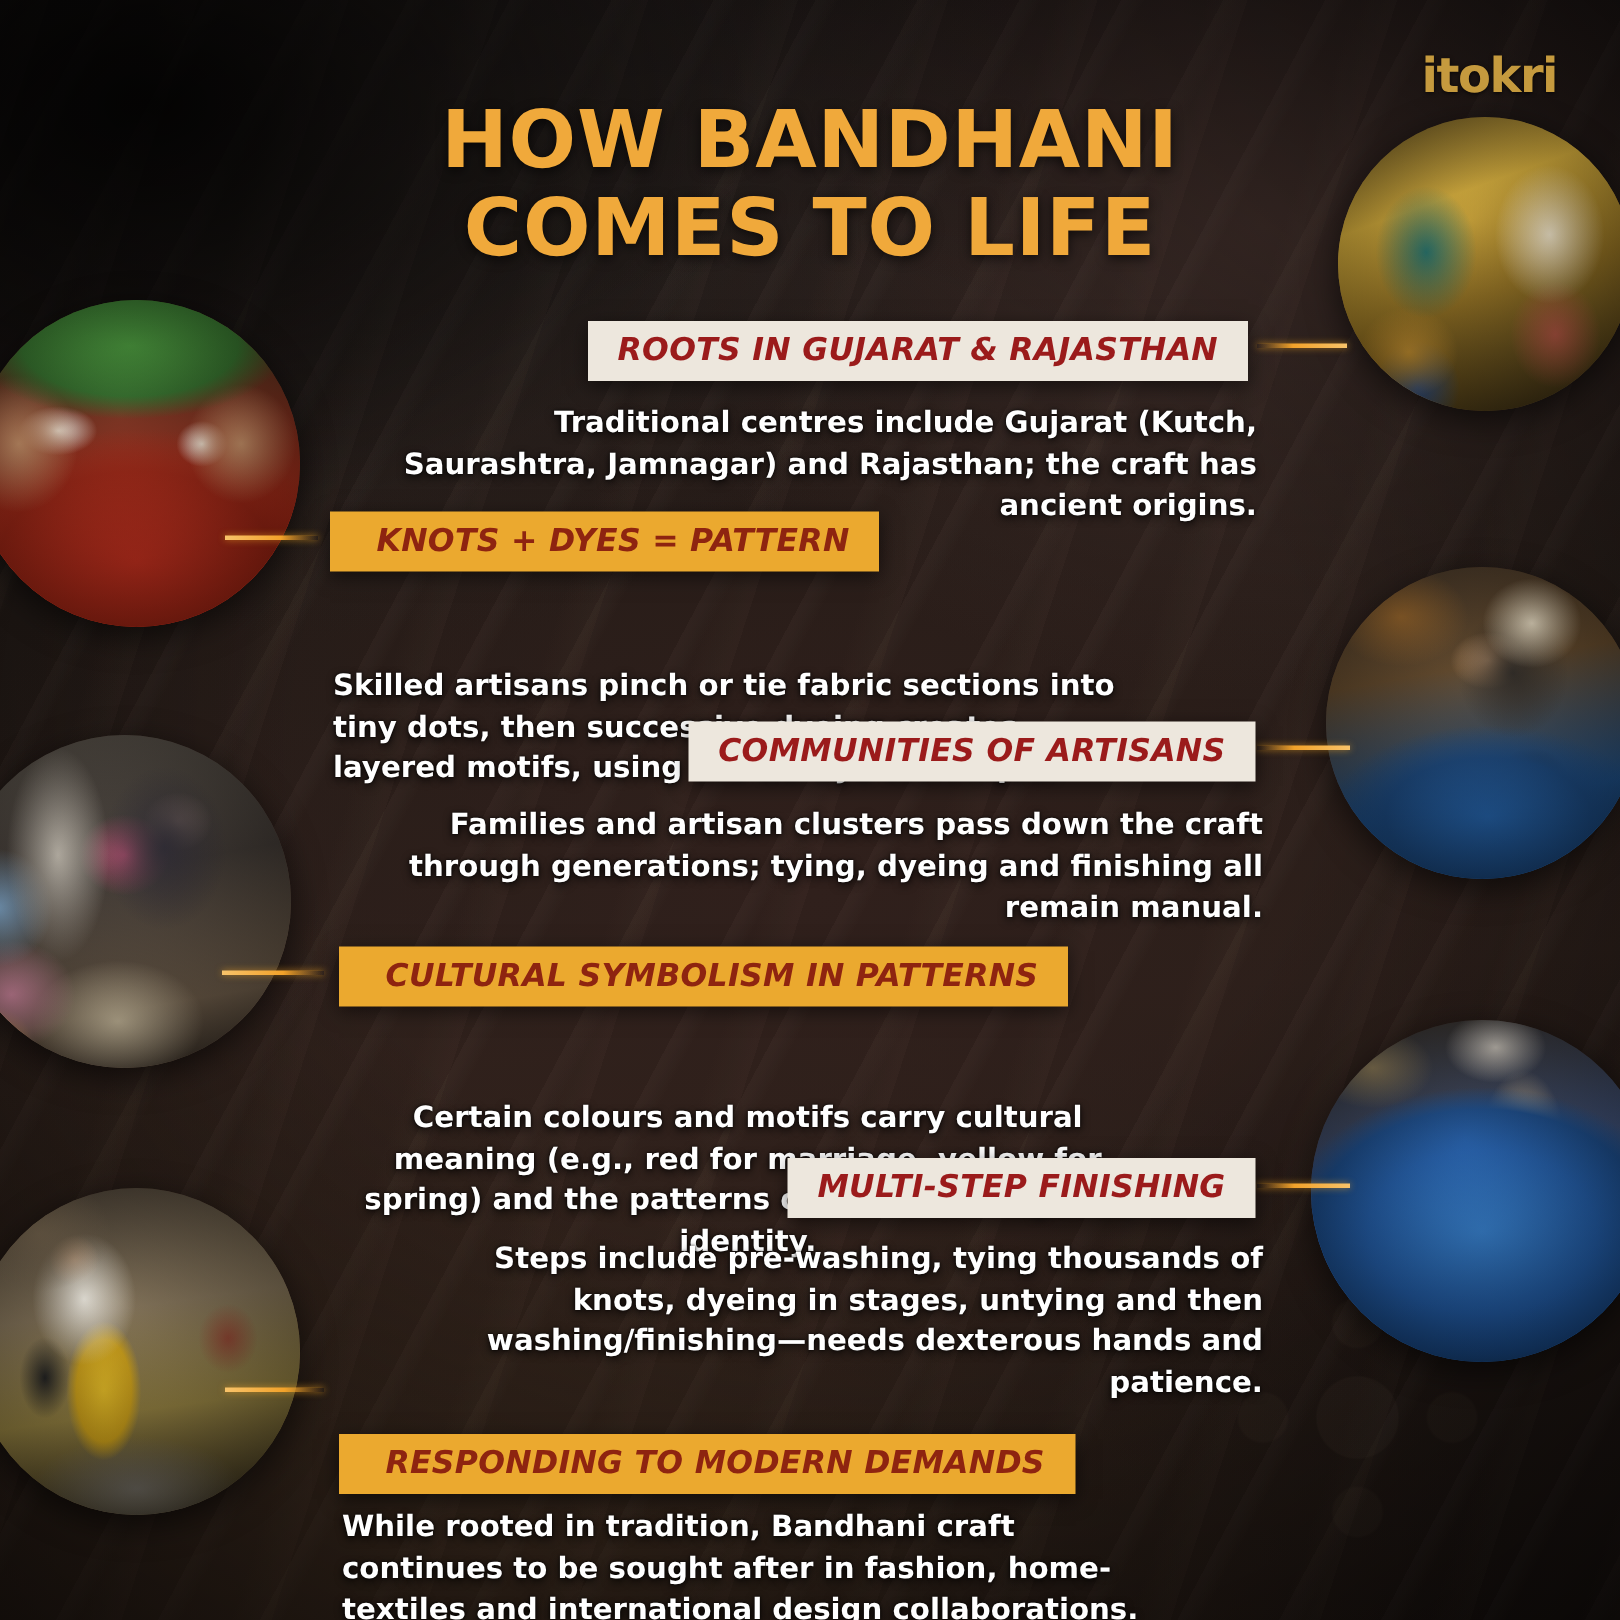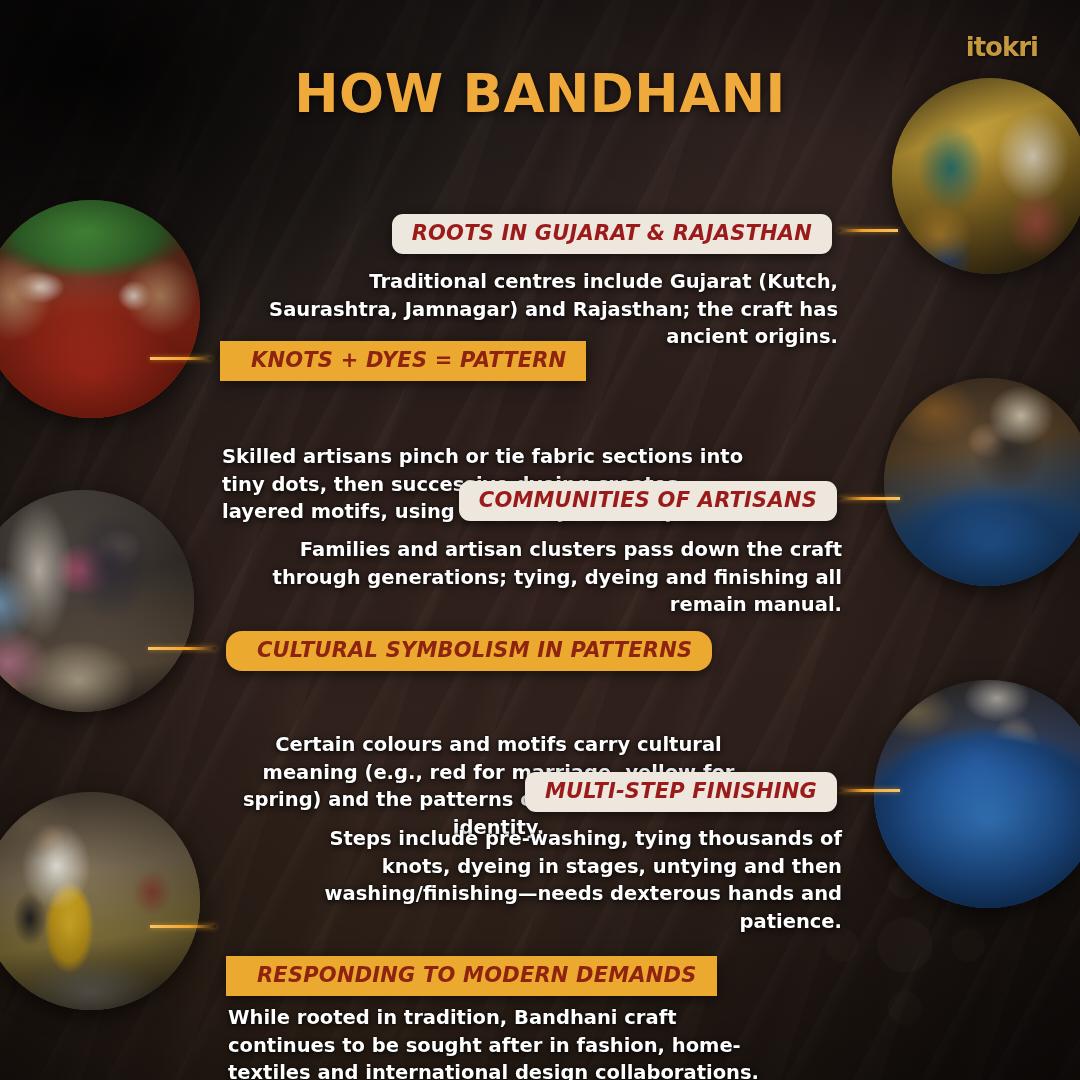--- a/index.html
+++ b/index.html
@@ -54,21 +54,21 @@
       radial-gradient(circle at 50% 20%, rgba(255,220,180,.045) 0 8%, rgba(0,0,0,0) 9%),
       radial-gradient(circle at 80% 50%, rgba(255,220,180,.045) 0 8%, rgba(0,0,0,0) 9%),
       radial-gradient(circle at 50% 80%, rgba(255,220,180,.045) 0 8%, rgba(0,0,0,0) 9%),
       radial-gradient(circle at 20% 50%, rgba(255,220,180,.045) 0 8%, rgba(0,0,0,0) 9%);
     opacity:.8;
   }
 
   
   .logo {
     position:absolute; right:42px; top:34px;
-    font-size:26px; font-weight:700; letter-spacing:-1px;
+    font-size:32px; font-weight:700; letter-spacing:-1px;
     color:#c59a3e;
     font-family:"DejaVu Sans", sans-serif;
     text-shadow:0 1px 3px rgba(0,0,0,.7);
     line-height:1;
   }
 
   
   .title {
     position:absolute; left:0; right:0; top:36px;
     text-align:center;
@@ -222,21 +222,21 @@
     font-family:"DejaVu Sans", sans-serif;
     font-weight:700;
     font-style:italic;
     font-size:21px;
     letter-spacing:.2px;
     color:#9B1B1B;
     white-space:nowrap;
     box-shadow:0 3px 12px rgba(0,0,0,.55);
     line-height:1;
   }
-  .banner.cream { background:#EDE7DD; color:#9B1B1B;border-radius:11px; }
+  .banner.cream { background:#EDE7DD; color:#9B1B1B; }
   .banner.amber { background:#EBA92F; color:#8E2410;padding-left:31px; }
 
   .body-text {
     position:absolute;
     color:#FFFFFF;
     font-family:"DejaVu Sans", sans-serif;
     font-weight:700;
     font-size:19.5px;
     line-height:1.42;
     text-shadow:0 2px 6px rgba(0,0,0,.8), 0 0 2px rgba(0,0,0,.9);
@@ -252,20 +252,21 @@
   <div class="bg-base"></div>
   <div class="bg-folds"></div>
   <div class="bg-darktop"></div>
   <div class="bg-motif"></div>
   <div class="bg-vignette"></div>
 
   <div class="logo">itokri</div>
 
   <div class="title">
     <div>HOW BANDHANI</div>
+    <div>COMES TO LIFE</div>
   </div>
 
   <div class="photo" style="right:-8px; top:78px; width:196px; height:196px;">
     <div class="ring2"></div>
     <div class="ring"></div>
     <div class="disc">
       <div class="img sc-women-yellow"></div>
       <div class="shade"></div>
     </div>
   </div>
@@ -324,21 +325,21 @@
 
   <div class="banner cream" style="right:248px; top:214px;">ROOTS IN GUJARAT &amp; RAJASTHAN</div>
   <div class="body-text ta-right" style="right:242px; top:268px; width:600px;">Traditional centres include Gujarat (Kutch, Saurashtra, Jamnagar) and Rajasthan; the craft has ancient origins.</div>
 
   <div class="banner amber" style="left:220px; top:341px;">KNOTS + DYES = PATTERN</div>
   <div class="body-text ta-left" style="left:222px; top:397px; width:535px;">Skilled artisans pinch or tie fabric sections into tiny dots, then successive dyeing creates layered motifs, using the tie-dye technique.</div>
 
   <div class="banner cream" style="right:243px; top:481px;">COMMUNITIES OF ARTISANS</div>
   <div class="body-text ta-right" style="right:238px; top:536px; width:620px;">Families and artisan clusters pass down the craft through generations; tying, dyeing and finishing all remain manual.</div>
 
-  <div class="banner amber" style="left:226px; top:631px;border-radius:16px;">CULTURAL SYMBOLISM IN PATTERNS</div>
+  <div class="banner amber" style="left:226px; top:631px;">CULTURAL SYMBOLISM IN PATTERNS</div>
   <div class="body-text ta-left" style="left:226px; top:685px; width:545px;text-align:center;">Certain colours and motifs carry cultural meaning (e.g., red for marriage, yellow for spring) and the patterns often reflect regional identity.</div>
 
   <div class="banner cream" style="right:243px; top:772px;">MULTI-STEP FINISHING</div>
   <div class="body-text ta-right" style="right:238px; top:825px; width:560px;">Steps include pre-washing, tying thousands of knots, dyeing in stages, untying and then washing/finishing—needs dexterous hands and patience.</div>
 
   <div class="banner amber" style="left:226px; top:908px;margin-top:48px;">RESPONDING TO MODERN DEMANDS</div>
   <div class="body-text ta-left" style="left:228px; top:958px; width:560px;">While rooted in tradition, Bandhani craft continues to be sought after in fashion, home-textiles and international design collaborations.</div>
 
 </div>
 

